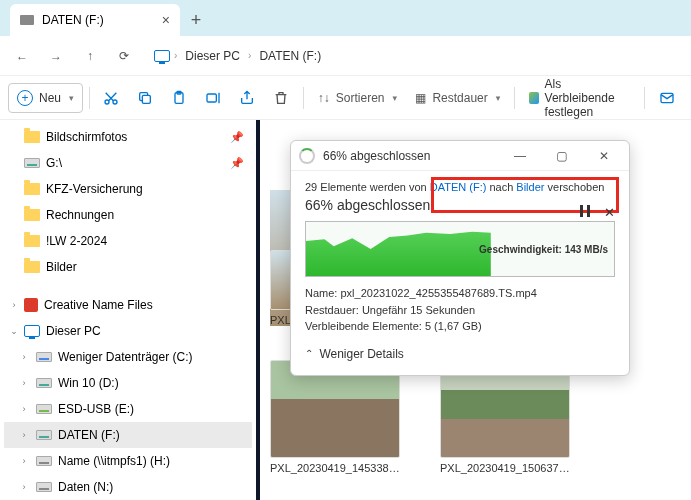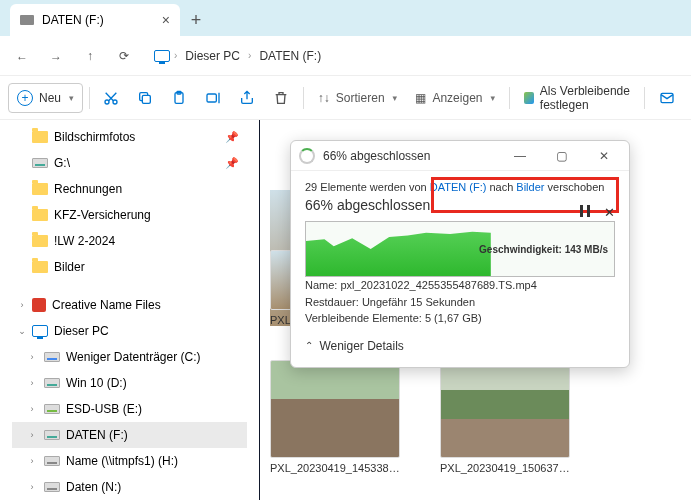--- a/index.html
+++ b/index.html
@@ -22,21 +22,21 @@
 .tb-sep { width: 1px; height: 22px; background: #ddd; margin: 0 4px; }
 .tb-new { border: 1px solid #ccc; }
 .plus-circ { width: 16px; height: 16px; border: 1.5px solid #0078d4; border-radius: 50%; display: flex; align-items: center; justify-content: center; color: #0078d4; font-size: 12px; line-height: 1; }
 .tb-ico svg { width: 16px; height: 16px; }
 .tb-ico { color: #0078d4; }
 .ico-gray { color: #555; }
 .chev { font-size: 9px; color: #777; margin-left: 2px; }
 .tb-img { width: 16px; height: 12px; background: linear-gradient(135deg,#8bc34a,#2196f3); border-radius: 2px; }
 
 .main { display: flex; height: calc(500px - 120px); }
-.sidebar { width: 260px; border-right: 1px solid #0f172a; padding: 4px 12px; overflow: hidden; }
+.sidebar { width: 260px; border-right: 4px solid #0f172a; padding: 4px 4px; overflow: hidden; }
 .sb-row { height: 26px; display: flex; align-items: center; padding: 0 8px 0 20px; gap: 6px; position: relative; }
 .sb-row.active { background: #eaeaea; }
 .sb-exp { position: absolute; left: 4px; font-size: 9px; color: #777; width: 12px; text-align: center; }
 .sb-pin { margin-left: auto; color: #999; font-size: 11px; }
 .sb-spacer { height: 12px; }
 .folder-ico { width: 16px; height: 12px; background: #ffd45e; border-radius: 1px; position: relative; }
 .folder-ico::before { content: ""; position: absolute; top: -3px; left: 0; width: 6px; height: 3px; background: #ffd45e; border-radius: 1px 1px 0 0; }
 .drive-ico { width: 16px; height: 10px; background: #ddd; border: 1px solid #aaa; border-radius: 1px; position: relative; }
 .drive-ico::after { content: ""; position: absolute; bottom: 1px; left: 2px; right: 2px; height: 2px; background: #4a9; }
 .drive-ico.win::after { background: #48e; }
@@ -67,21 +67,21 @@
 .dlg-body { padding: 10px 14px 14px; position: relative; }
 .redbox { position: absolute; top: 6px; left: 140px; right: 10px; height: 36px; border: 3px solid #e8291f; pointer-events: none; }
 .status-line { font-size: 11px; color: #333; }
 .status-line .link { color: #0066cc; }
 .pct-line { font-size: 14px; color: #333; margin-top: 4px; }
 .pause-x { position: absolute; right: 14px; top: 34px; display: flex; gap: 14px; color: #333; font-size: 13px; }
 .pause-ico { display: inline-block; width: 10px; height: 12px; border-left: 3px solid #333; border-right: 3px solid #333; }
 .graph { margin-top: 8px; height: 56px; border: 1px solid #bbb; position: relative; background: #f7fbf7; }
 .graph-fill { position: absolute; left: 0; bottom: 0; height: 100%; width: 60%; background: linear-gradient(#5dd45d, #2eb82e); clip-path: polygon(0 35%, 10% 32%, 15% 45%, 25% 30%, 35% 50%, 45% 28%, 55% 25%, 65% 20%, 78% 22%, 90% 18%, 100% 20%, 100% 100%, 0 100%); }
 .graph-speed { position: absolute; right: 6px; top: 40%; font-size: 10px; color: #333; font-weight: bold; }
-.details { margin-top: 0; font-size: 11px; color: #333; line-height: 1.5; }
+.details { margin-top: 8px; font-size: 11px; color: #333; line-height: 1.5; }
 .fewer { margin-top: 12px; font-size: 12px; display: flex; align-items: center; gap: 6px; color: #333; }
 .fewer-chev { font-size: 10px; }
 
 .row2 { position: absolute; top: 240px; left: 10px; display: flex; gap: 40px; }
 </style>
 </head>
 <body>
 
 <div class="titlebar">
   <div class="tab">
@@ -149,21 +149,21 @@
       </svg>
     </div>
   <div class="tb-sep"></div>
   <div class="tb-btn ico-gray">
     <span>↑↓</span>
     <span>Sortieren</span>
     <span class="chev">▾</span>
   </div>
   <div class="tb-btn ico-gray">
     <span>▦</span>
-    <span>Anzeigen</span>
+    <span>Restdauer</span>
     <span class="chev">▾</span>
   </div>
   <div class="tb-sep"></div>
   <div class="tb-btn">
     <span class="tb-img"></span>
     <span>Als Verbleibende festlegen</span>
   </div>
   <div class="tb-sep"></div>
   <div class="tb-btn tb-ico">
       <svg viewBox="0 0 24 24" fill="none" stroke="currentColor" stroke-width="2">
@@ -180,25 +180,25 @@
         <span>Bildschirmfotos</span>
         <span class="sb-pin">📌</span>
       </div>
     <div class="sb-row">
         <span class="drive-ico"></span>
         <span>G:\</span>
         <span class="sb-pin">📌</span>
       </div>
     <div class="sb-row">
         <span class="folder-ico"></span>
+        <span>KFZ-Versicherung</span>
+      </div>
+    <div class="sb-row">
+        <span class="folder-ico"></span>
         <span>Rechnungen</span>
-      </div>
-    <div class="sb-row">
-        <span class="folder-ico"></span>
-        <span>KFZ-Versicherung</span>
       </div>
     <div class="sb-row">
         <span class="folder-ico"></span>
         <span>!LW 2-2024</span>
       </div>
     <div class="sb-row">
         <span class="folder-ico"></span>
         <span>Bilder</span>
       </div>
     <div class="sb-spacer"></div>

